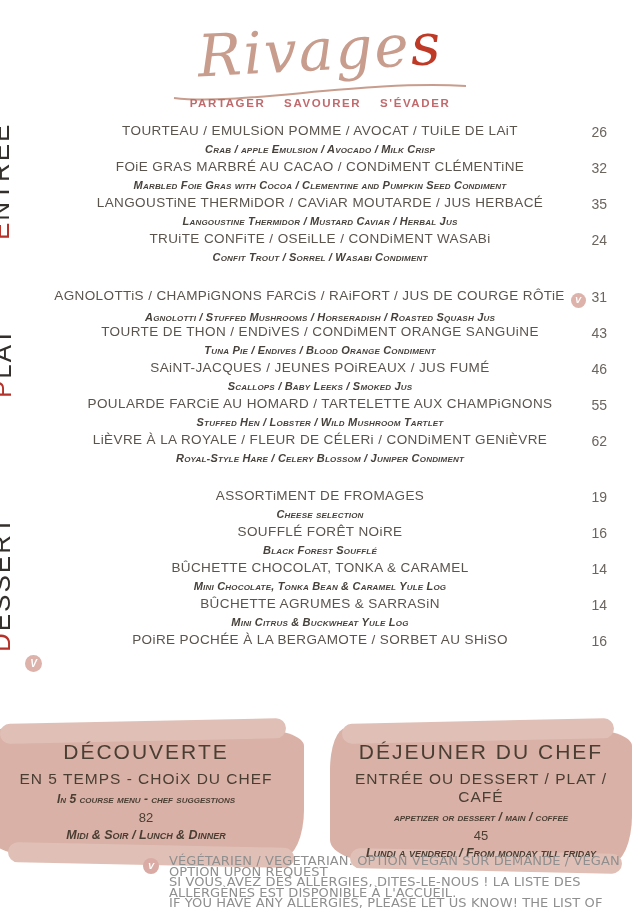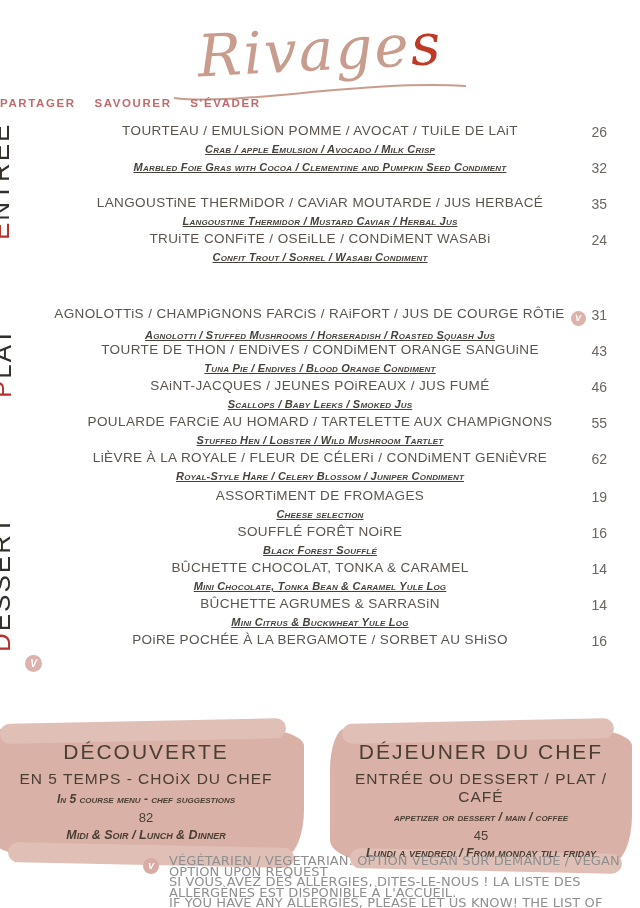--- a/index.html
+++ b/index.html
@@ -5,45 +5,45 @@
   html,body{margin:0;padding:0;background:#ffffff;}
   .page{position:relative;width:640px;height:908px;background:#ffffff;overflow:hidden;
         font-family:"Liberation Sans", sans-serif;}
 
   
   .logo{position:absolute;top:20px;left:0;right:0;text-align:center;transform:rotate(-3deg);}
   .logo-script{font-family:"DejaVu Serif", serif;font-style:italic;font-size:58px;
                color:#c89d8d;letter-spacing:2px;line-height:60px;}
   .logo-accent{color:#bf3a26;}
   .logo-swash{position:absolute;top:78px;left:170px;}
-  .tagline{position:absolute;top:97px;left:0;right:0;font-size:11.5px;
+  .tagline{position:absolute;top:97px;left:0;right:0;text-align:center;font-size:11.5px;
            letter-spacing:1.6px;word-spacing:14px;color:#c16a6d;font-weight:600;}
 
   
   .vlabel{position:absolute;transform:rotate(-90deg);transform-origin:left bottom;
           white-space:nowrap;font-size:26px;letter-spacing:2px;font-weight:300;
           color:#332f2b;height:30px;line-height:30px;}
   .vlabel .first{color:#b5322a;}
   .vlabel-entree{left:15px;top:210px;}
   .vlabel-plat{left:17px;top:368px;}
   .vlabel-dessert{left:16px;top:622px;}
   .vbadge-side{position:absolute;left:25px;top:655px;width:17px;height:17px;border-radius:50%;
                background:#dcb2aa;color:#fff;font-size:10px;font-style:italic;font-weight:700;
                display:flex;align-items:center;justify-content:center;}
 
   
   .section{position:absolute;left:0;right:0;}
   .section-entree{top:122px;}
-  .section-plat{top:287px;margin-top:18px;}
+  .section-plat{top:287px;}
   .section-dessert{top:487px;}
   .item{position:relative;height:36px;}
   .fr{padding:0 27px;text-align:center;font-size:13.5px;line-height:18px;
       letter-spacing:0.4px;color:#5a544d;white-space:nowrap;}
   .en{padding:0 60px;text-align:center;font-size:11px;line-height:18px;font-style:italic;
-      font-variant:small-caps;font-weight:600;letter-spacing:0.2px;color:#46413b;white-space:nowrap;text-decoration:underline;}
+      font-variant:small-caps;font-weight:600;letter-spacing:0.2px;color:#46413b;white-space:nowrap;}
   .price{position:absolute;top:2px;right:33px;width:36px;text-align:right;
          font-size:14px;color:#6b655e;}
   .vbadge-inline{display:inline-flex;width:15px;height:15px;border-radius:50%;background:#dcb2aa;
                  color:#fff;font-size:9px;font-style:italic;font-weight:700;margin-left:6px;
                  align-items:center;justify-content:center;vertical-align:-3px;}
 
   
   .brush{position:absolute;z-index:0;background:#d9b1a7;
          border-radius:16px 55px 22px 60px / 42px 18px 48px 24px;text-align:center;
          color:#4a3e33;}
@@ -91,20 +91,21 @@
   </div>
   <div class="vbadge-side">V</div>
 
   <div class="section section-entree">
     <div class="item">
       <div class="fr">TOURTEAU / EMULSiON POMME / AVOCAT / TUiLE DE LAiT</div>
       <div class="en">Crab / apple Emulsion / Avocado / Milk Crisp</div>
       <div class="price">26</div>
     </div>
     <div class="item">
+      <div class="fr">FOiE GRAS MARBRÉ AU CACAO / CONDiMENT CLÉMENTiNE</div>
       <div class="en">Marbled Foie Gras with Cocoa / Clementine and Pumpkin Seed Condiment</div>
       <div class="price">32</div>
     </div>
     <div class="item">
       <div class="fr">LANGOUSTiNE THERMiDOR / CAViAR MOUTARDE / JUS HERBACÉ</div>
       <div class="en">Langoustine Thermidor / Mustard Caviar / Herbal Jus</div>
       <div class="price">35</div>
     </div>
     <div class="item">
       <div class="fr">TRUiTE CONFiTE / OSEiLLE / CONDiMENT WASABi</div>

